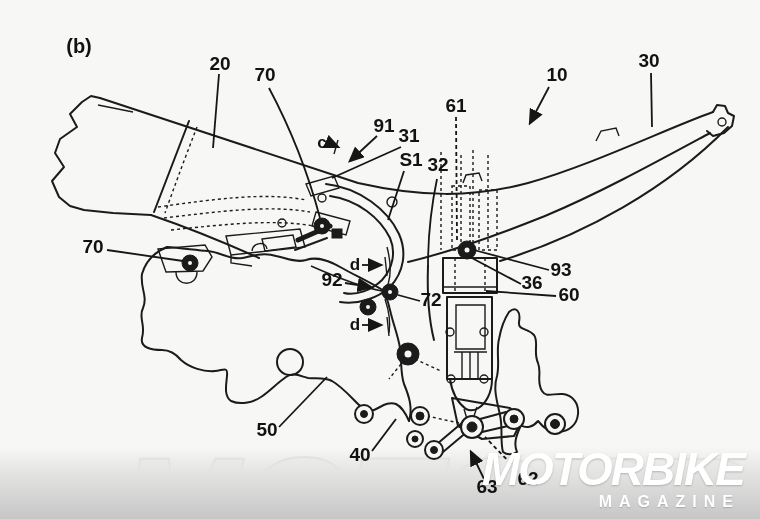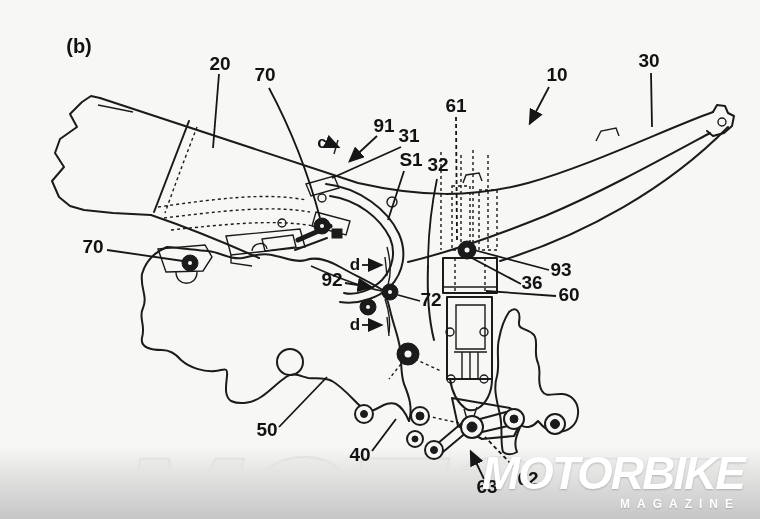--- a/index.html
+++ b/index.html
@@ -32,21 +32,21 @@
   }
   #wm-logo{
     position:absolute;right:16px;bottom:8px;text-align:right;pointer-events:none;
   }
   #wm-logo .title{
     font-size:46px;font-style:italic;font-weight:900;letter-spacing:-2px;
     color:#ffffff;line-height:1;
     text-shadow:0 1px 2px rgba(90,90,90,0.35);
   }
   #wm-logo .subtitle{
-    font-size:12px;font-weight:bold;letter-spacing:7px;color:#ffffff;
+    font-size:16px;font-weight:bold;letter-spacing:7px;color:#ffffff;
     margin-top:1px;margin-right:4px;
     text-shadow:0 1px 1px rgba(90,90,90,0.3);
   }
 </style>
 </head>
 <body>
 
 <div id="stage">
 
   <div id="wm-ghost">MOTORBIKE</div>

